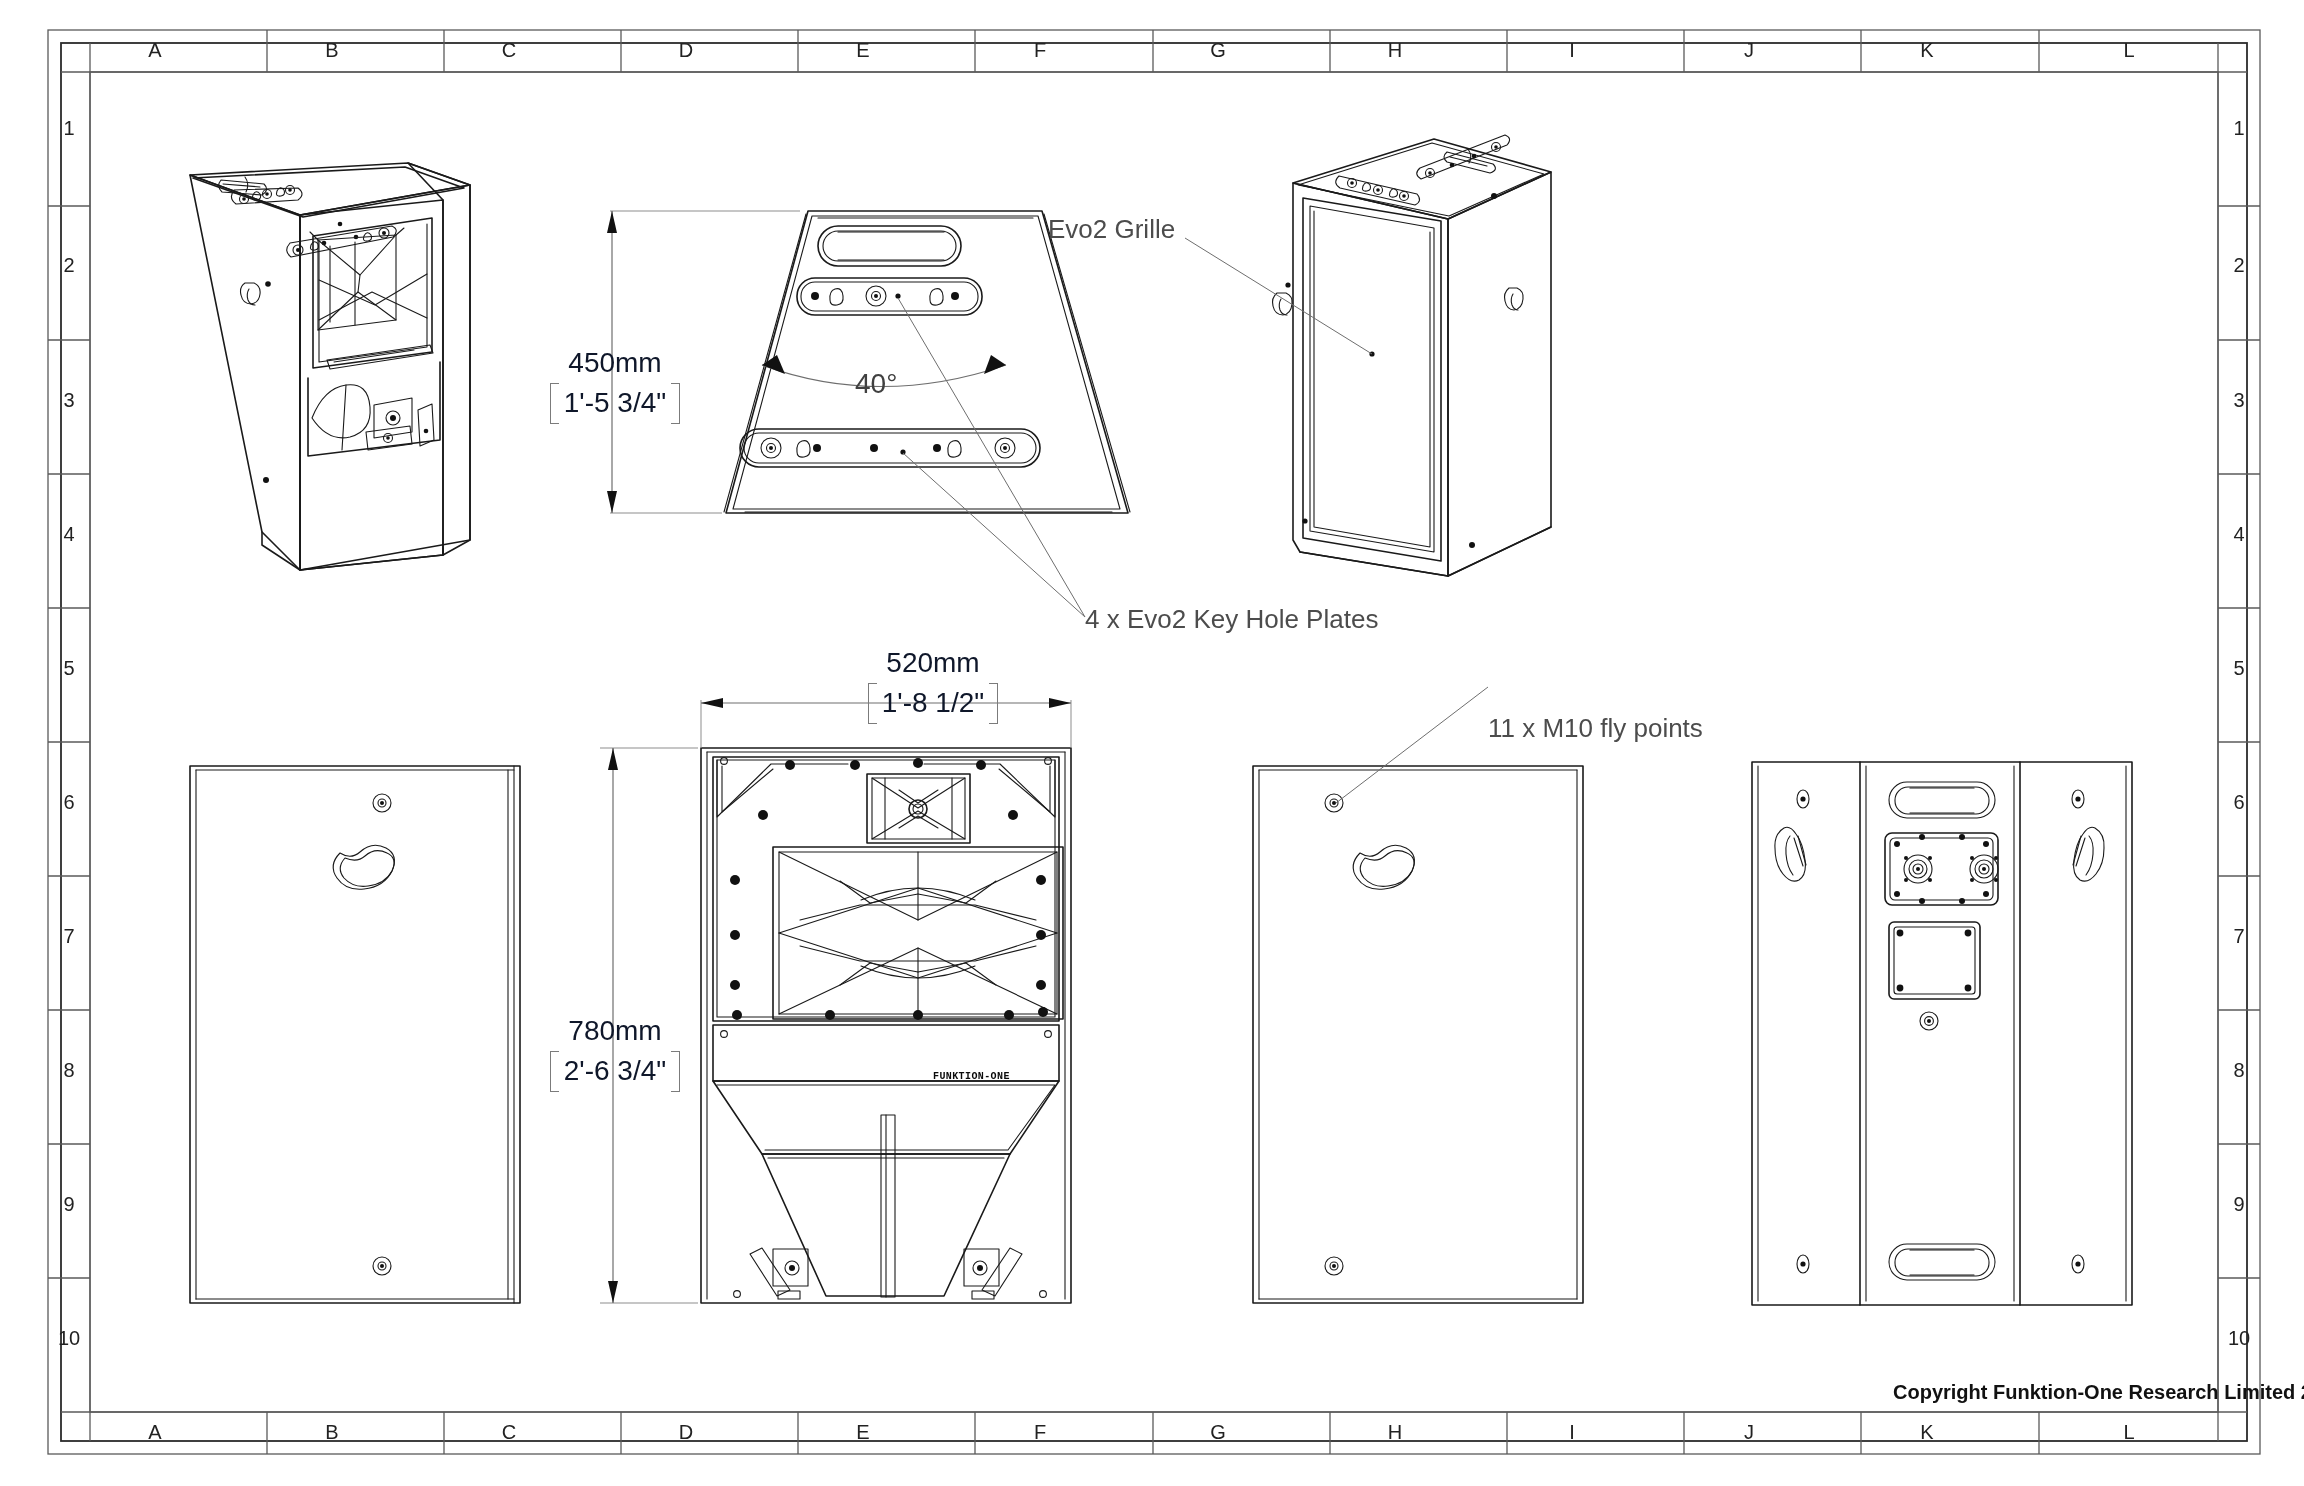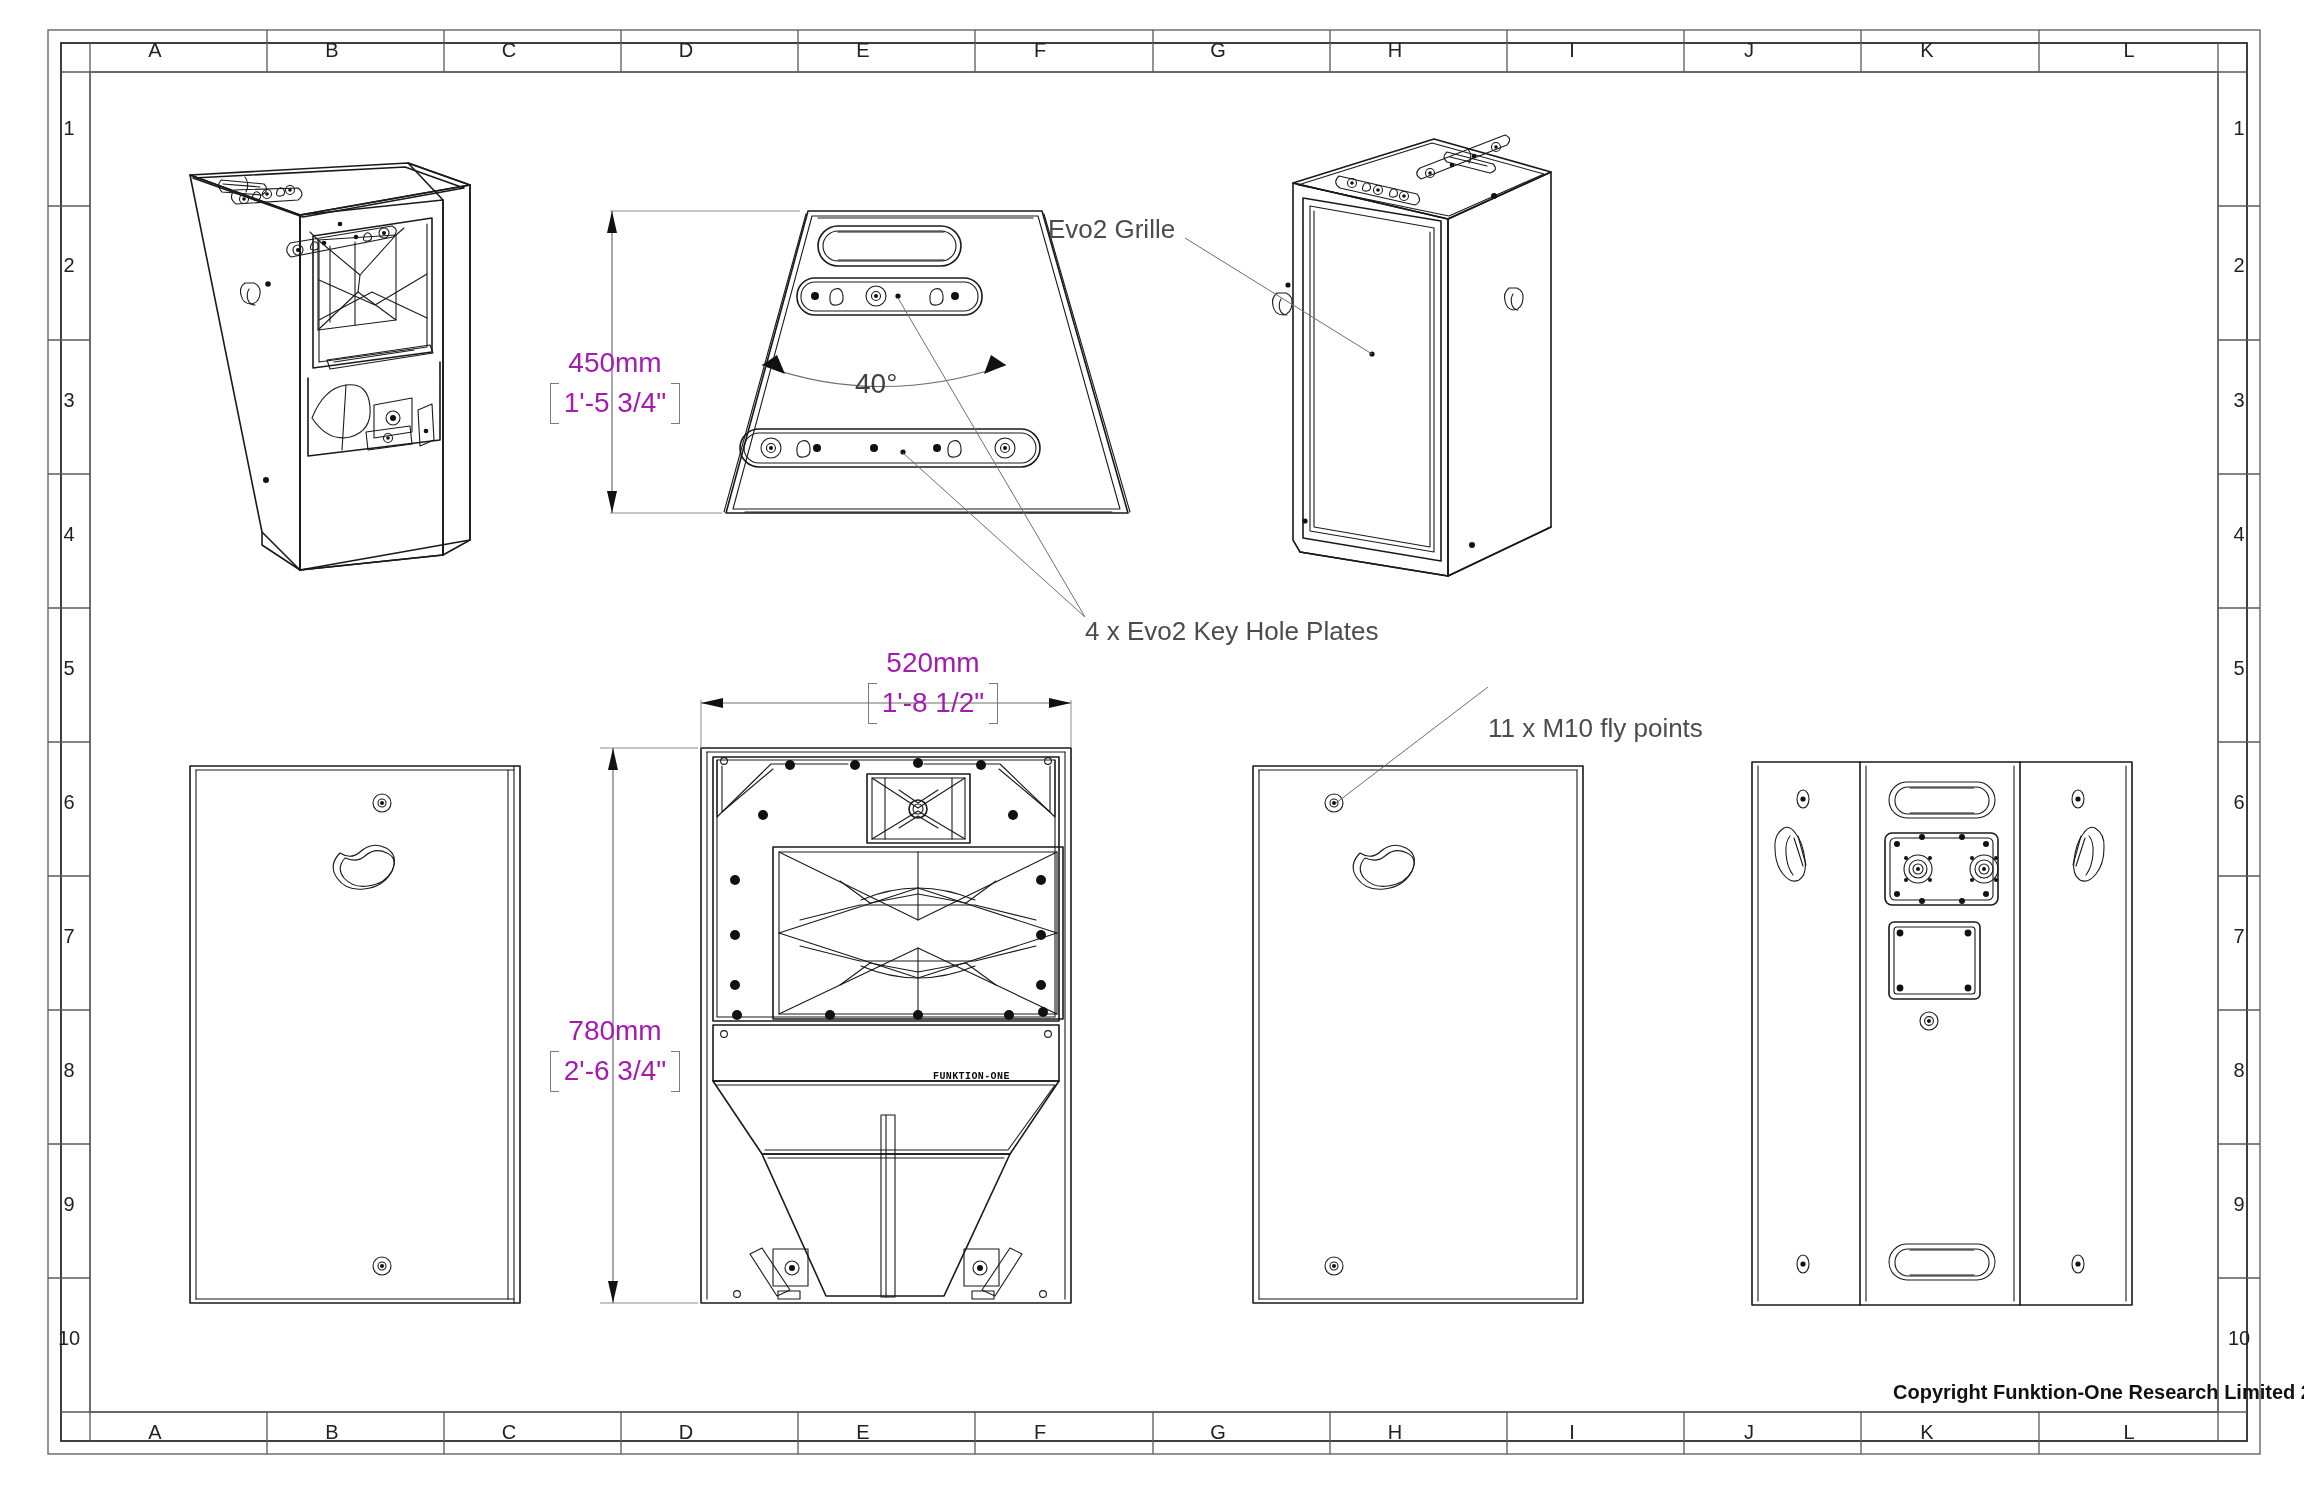--- a/index.html
+++ b/index.html
@@ -44,21 +44,21 @@
     font-family: "Liberation Sans", sans-serif;
     font-size: 26px;
     color: #4c4c4c;
     white-space: nowrap;
     line-height: 1.25;
   }
   .dimtext {
     position: absolute;
     font-family: "Liberation Sans", sans-serif;
     font-size: 28px;
-    color: #a21caf;
+    color: #0f172a;
     white-space: nowrap;
     text-align: center;
     line-height: 1.28;
   }
   .brkwrap { position: relative; display: inline-block; }
   .brkwrap .bl, .brkwrap .br {
     position: absolute; top: 0; bottom: 0; width: 9px;
     border-top: 1.4px solid #7b7b7b;
     border-bottom: 1.4px solid #7b7b7b;
   }
@@ -655,20 +655,20 @@
     <div class="brkwrap" style="margin-top:2px;">
       <span class="bl"></span>
       <span class="inner">2'-6 3/4"</span>
       <span class="br"></span>
     </div>
   </div>
 
   <div class="angle-txt" style="left:855px; top:368px;">40°</div>
 
   <div class="annot" style="left:1048px; top:213px;">Evo2 Grille</div>
-  <div class="annot" style="left:1085px; top:603px;margin-top:12px;">4 x Evo2 Key Hole Plates</div>
+  <div class="annot" style="left:1085px; top:603px;">4 x Evo2 Key Hole Plates</div>
   <div class="annot" style="left:1488px; top:673px;margin-top:39px;">11 x M10 fly points</div>
 
   <div class="logo-txt" style="left:933px; top:1071px;">FUNKTION-ONE</div>
 
   <div class="copyright" style="left:1893px; top:1381px;">Copyright Funktion-One Research Limited 2024</div>
 
 </div>
 
 </body></html>

